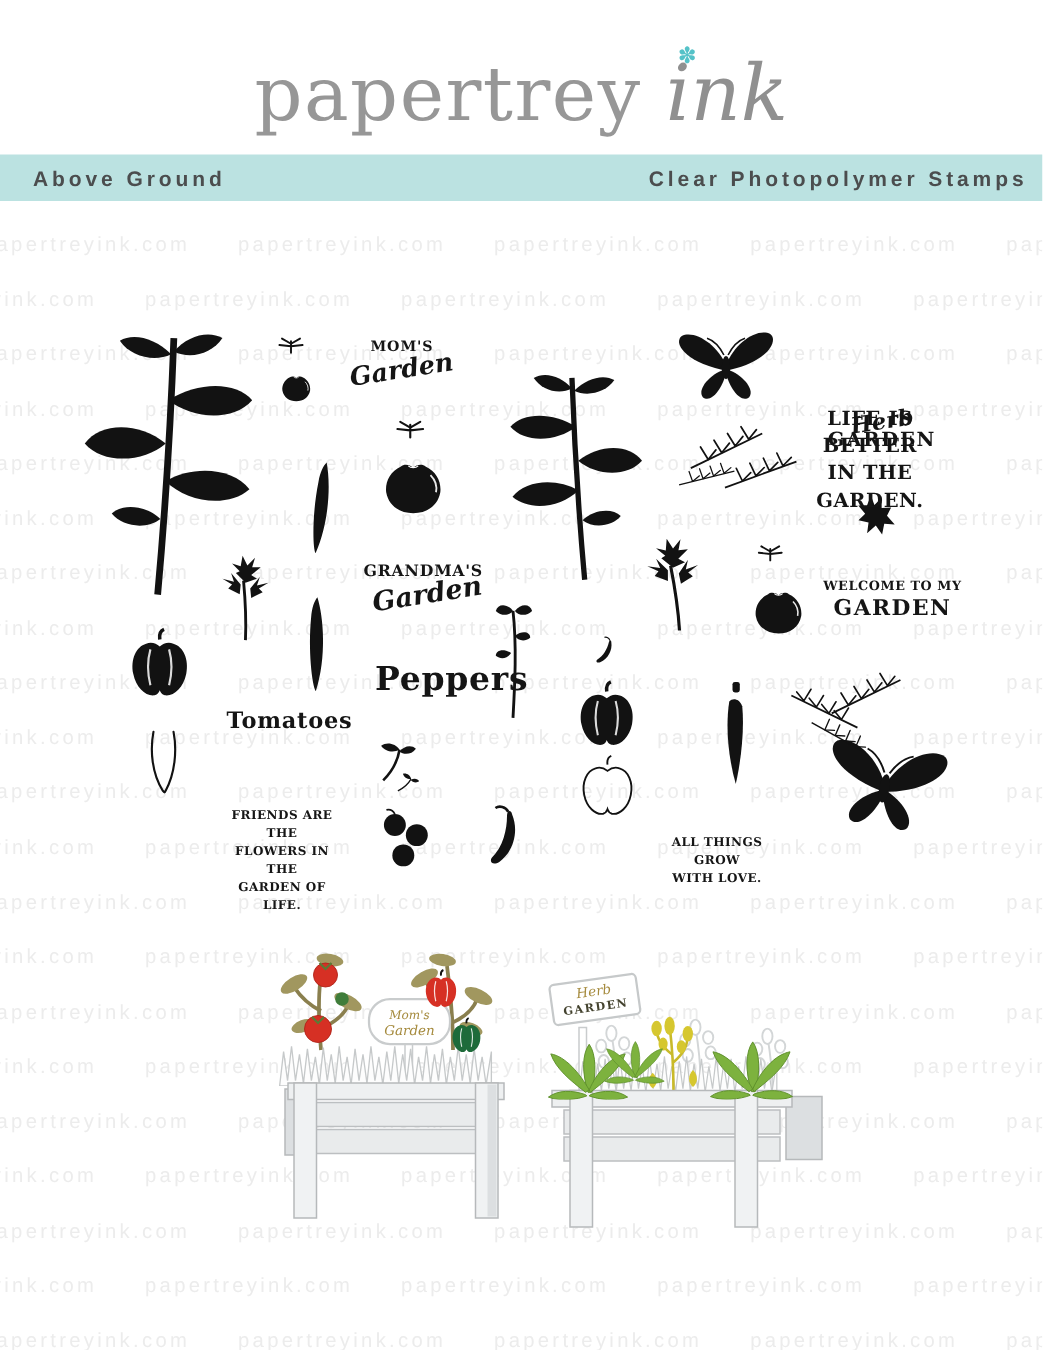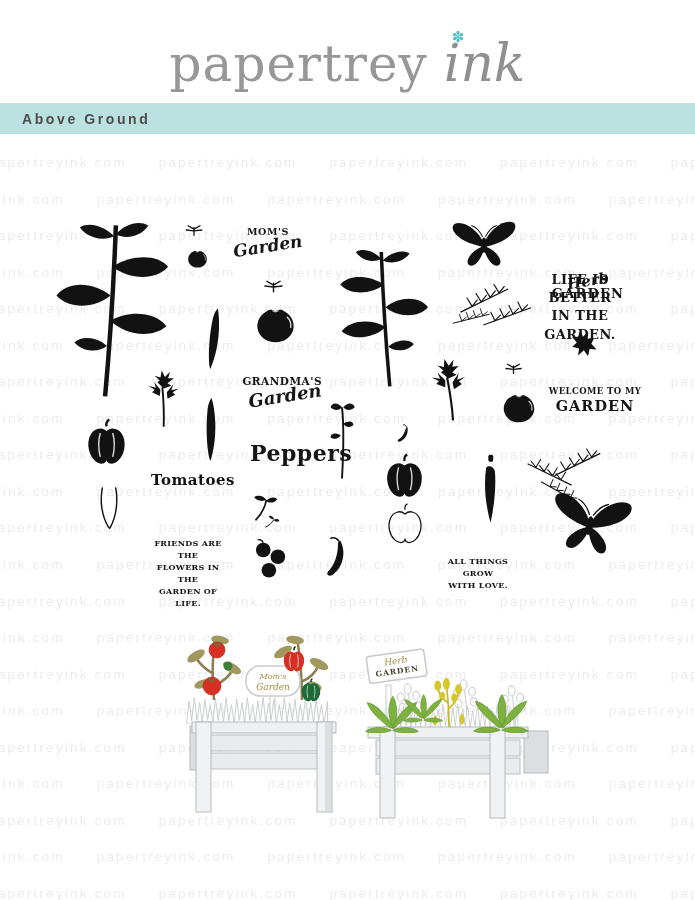--- a/index.html
+++ b/index.html
@@ -183,20 +183,21 @@
       </symbol>
     </defs>
   </svg>
 
   <div class="logo">
     <span class="logo-serif">papertrey</span><span class="logo-ink"><span class="logo-flower">✽</span><span>ink</span></span>
   </div>
 
   <div class="banner">
     <span class="banner-left">Above Ground</span>
+    <span class="banner-right">Clear Photopolymer Stamps</span>
   </div>
 
   <div class="wm">
     <div class="wm-row">papertreyink.com papertreyink.com papertreyink.com papertreyink.com papertreyink.com</div>
     <div class="wm-row">papertreyink.com papertreyink.com papertreyink.com papertreyink.com papertreyink.com</div>
     <div class="wm-row">papertreyink.com papertreyink.com papertreyink.com papertreyink.com papertreyink.com</div>
     <div class="wm-row">papertreyink.com papertreyink.com papertreyink.com papertreyink.com papertreyink.com</div>
     <div class="wm-row">papertreyink.com papertreyink.com papertreyink.com papertreyink.com papertreyink.com</div>
     <div class="wm-row">papertreyink.com papertreyink.com papertreyink.com papertreyink.com papertreyink.com</div>
     <div class="wm-row">papertreyink.com papertreyink.com papertreyink.com papertreyink.com papertreyink.com</div>

